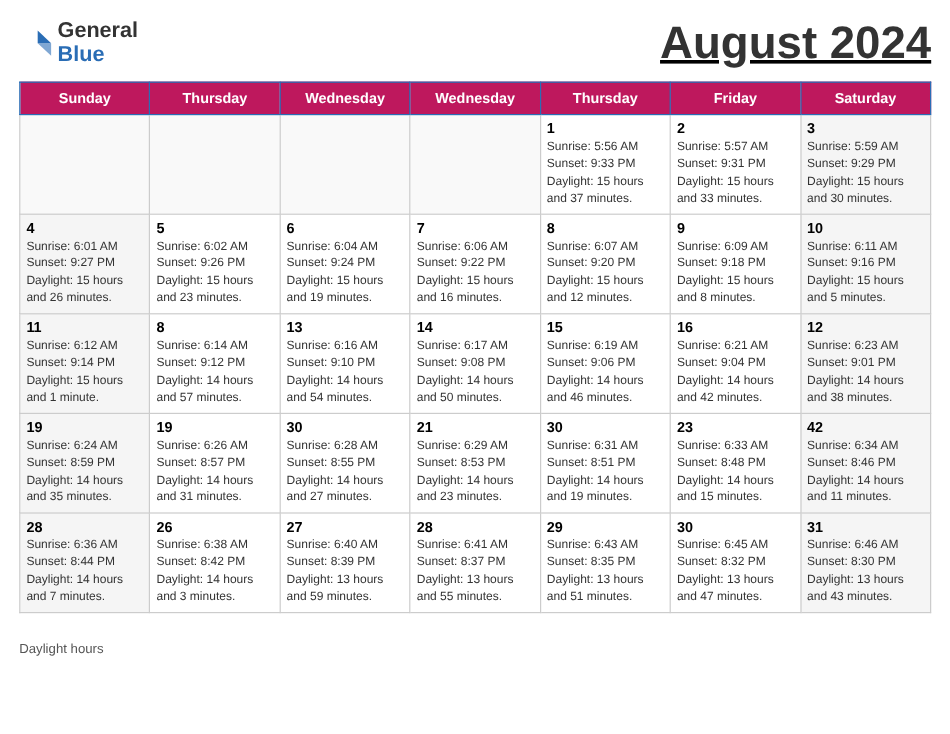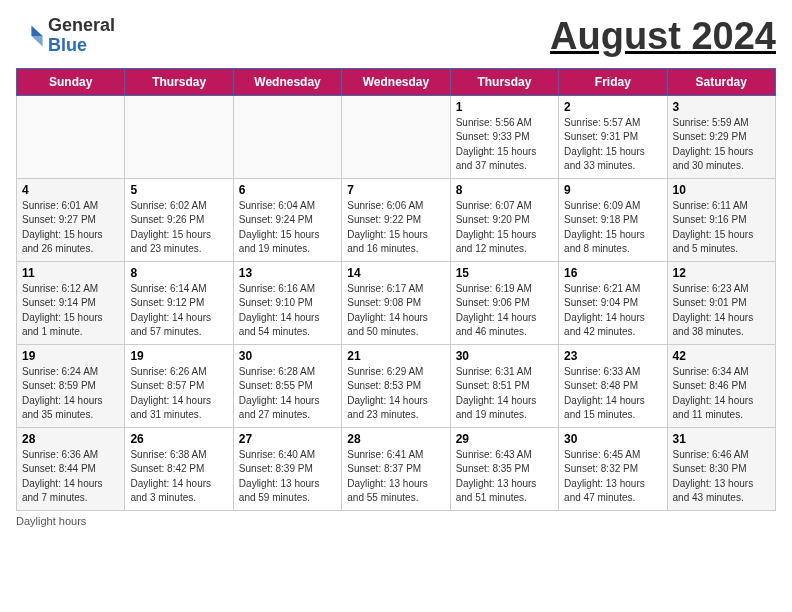--- a/index.html
+++ b/index.html
@@ -79,21 +79,21 @@
       font-size: 12px;
       margin-bottom: 2px;
       display: block;
     }
     .day-info {
       color: #333;
       line-height: 1.45;
       font-size: 10px;
     }
     .footer-note {
-      margin-top: 4px;
+      margin-top: 24px;
       font-size: 11px;
       color: #555;
       text-align: left;
     }
   </style>
 </head>
 <body>
 
 <div class="header-section">
   <div class="logo">

